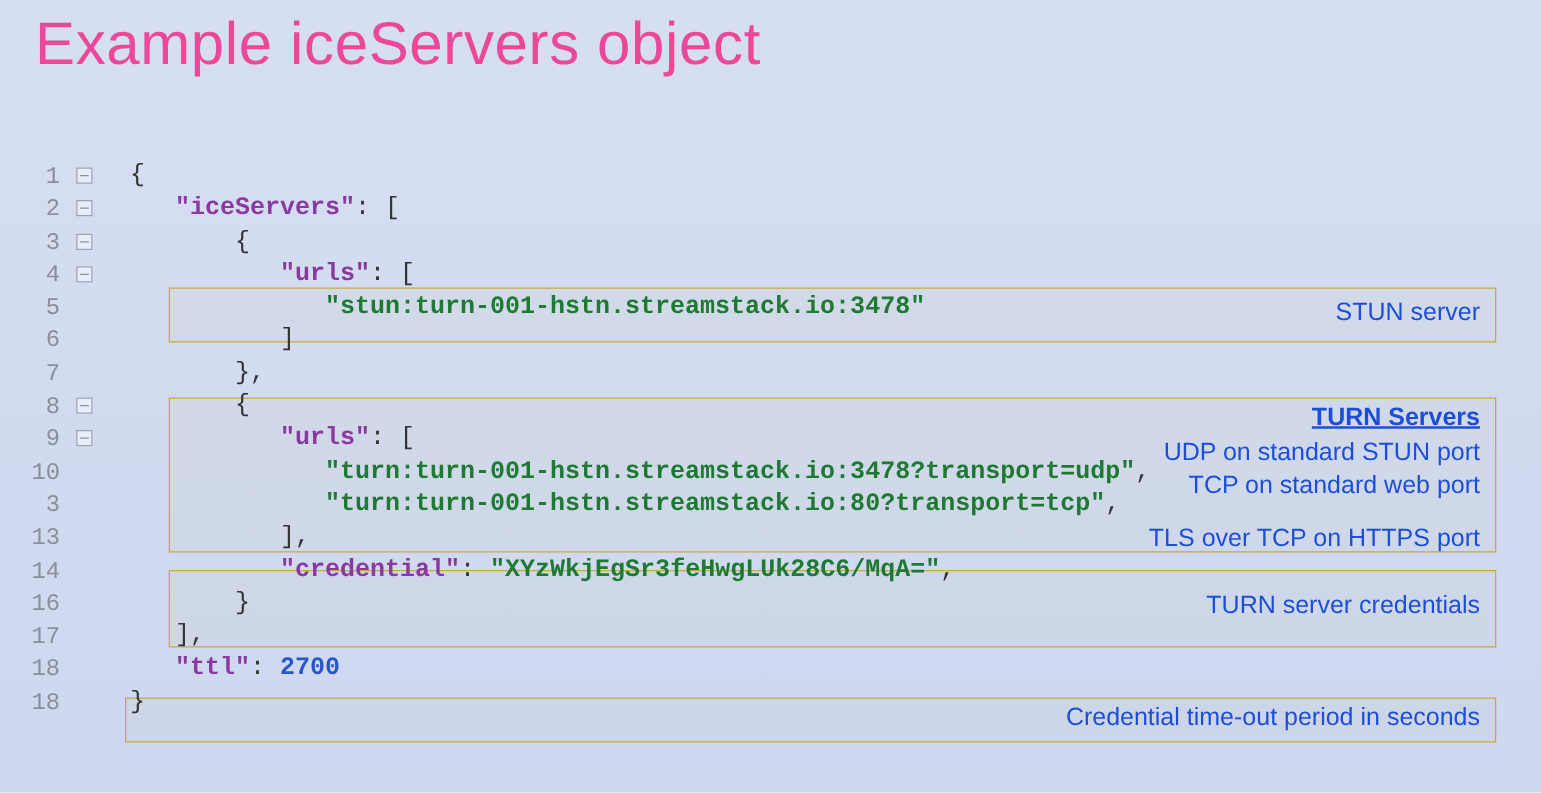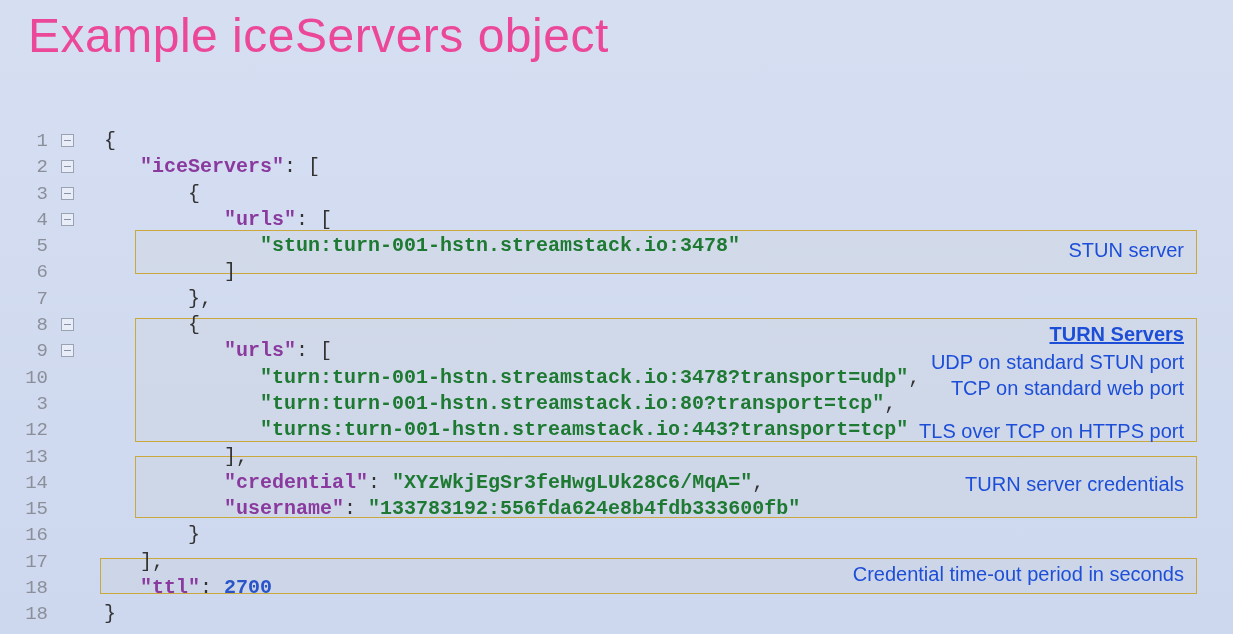--- a/index.html
+++ b/index.html
@@ -117,27 +117,25 @@
   <div class="line"><span class="ln">7</span><span class="gut"><span class="guide"></span></span><span class="code">       <span class="p">},</span></span></div>
 
   <div class="line"><span class="ln">8</span><span class="gut"><span class="guide"></span><span class="fold"></span></span><span class="code">       <span class="p">{</span></span></div>
 
   <div class="line"><span class="ln">9</span><span class="gut"><span class="guide"></span><span class="fold"></span></span><span class="code">          <span class="k">"urls"</span><span class="p">: [</span></span></div>
 
   <div class="line"><span class="ln">10</span><span class="gut"><span class="guide"></span></span><span class="code">             <span class="s">"turn:turn-001-hstn.streamstack.io:3478?transport=udp"</span><span class="p">,</span></span></div>
 
   <div class="line"><span class="ln">3</span><span class="gut"><span class="guide"></span></span><span class="code">             <span class="s">"turn:turn-001-hstn.streamstack.io:80?transport=tcp"</span><span class="p">,</span></span></div>
 
-  <div class="line"><span class="ln">12</span><span class="gut"><span class="guide"></span></span><span class="code">             <span class="s">"turns:turn-001-hstn.streamstack.io:443?transport=tcp"</span></span></div>
 
   <div class="line"><span class="ln">13</span><span class="gut"><span class="guide"></span></span><span class="code">          <span class="p">],</span></span></div>
 
   <div class="line"><span class="ln">14</span><span class="gut"><span class="guide"></span></span><span class="code">          <span class="k">"credential"</span><span class="p">: </span><span class="s">"XYzWkjEgSr3feHwgLUk28C6/MqA="</span><span class="p">,</span></span></div>
 
-  <div class="line"><span class="ln">15</span><span class="gut"><span class="guide"></span></span><span class="code">          <span class="k">"username"</span><span class="p">: </span><span class="s">"133783192:556fda624e8b4fdb333600fb"</span></span></div>
 
   <div class="line"><span class="ln">16</span><span class="gut"><span class="guide"></span></span><span class="code">       <span class="p">}</span></span></div>
 
   <div class="line"><span class="ln">17</span><span class="gut"><span class="guide"></span></span><span class="code">   <span class="p">],</span></span></div>
 
   <div class="line"><span class="ln">18</span><span class="gut"><span class="guide"></span></span><span class="code">   <span class="k">"ttl"</span><span class="p">: </span><span class="n">2700</span></span></div>
 
   <div class="line"><span class="ln">18</span><span class="gut"></span><span class="code"><span class="p">}</span></span></div>
 
 </div>

